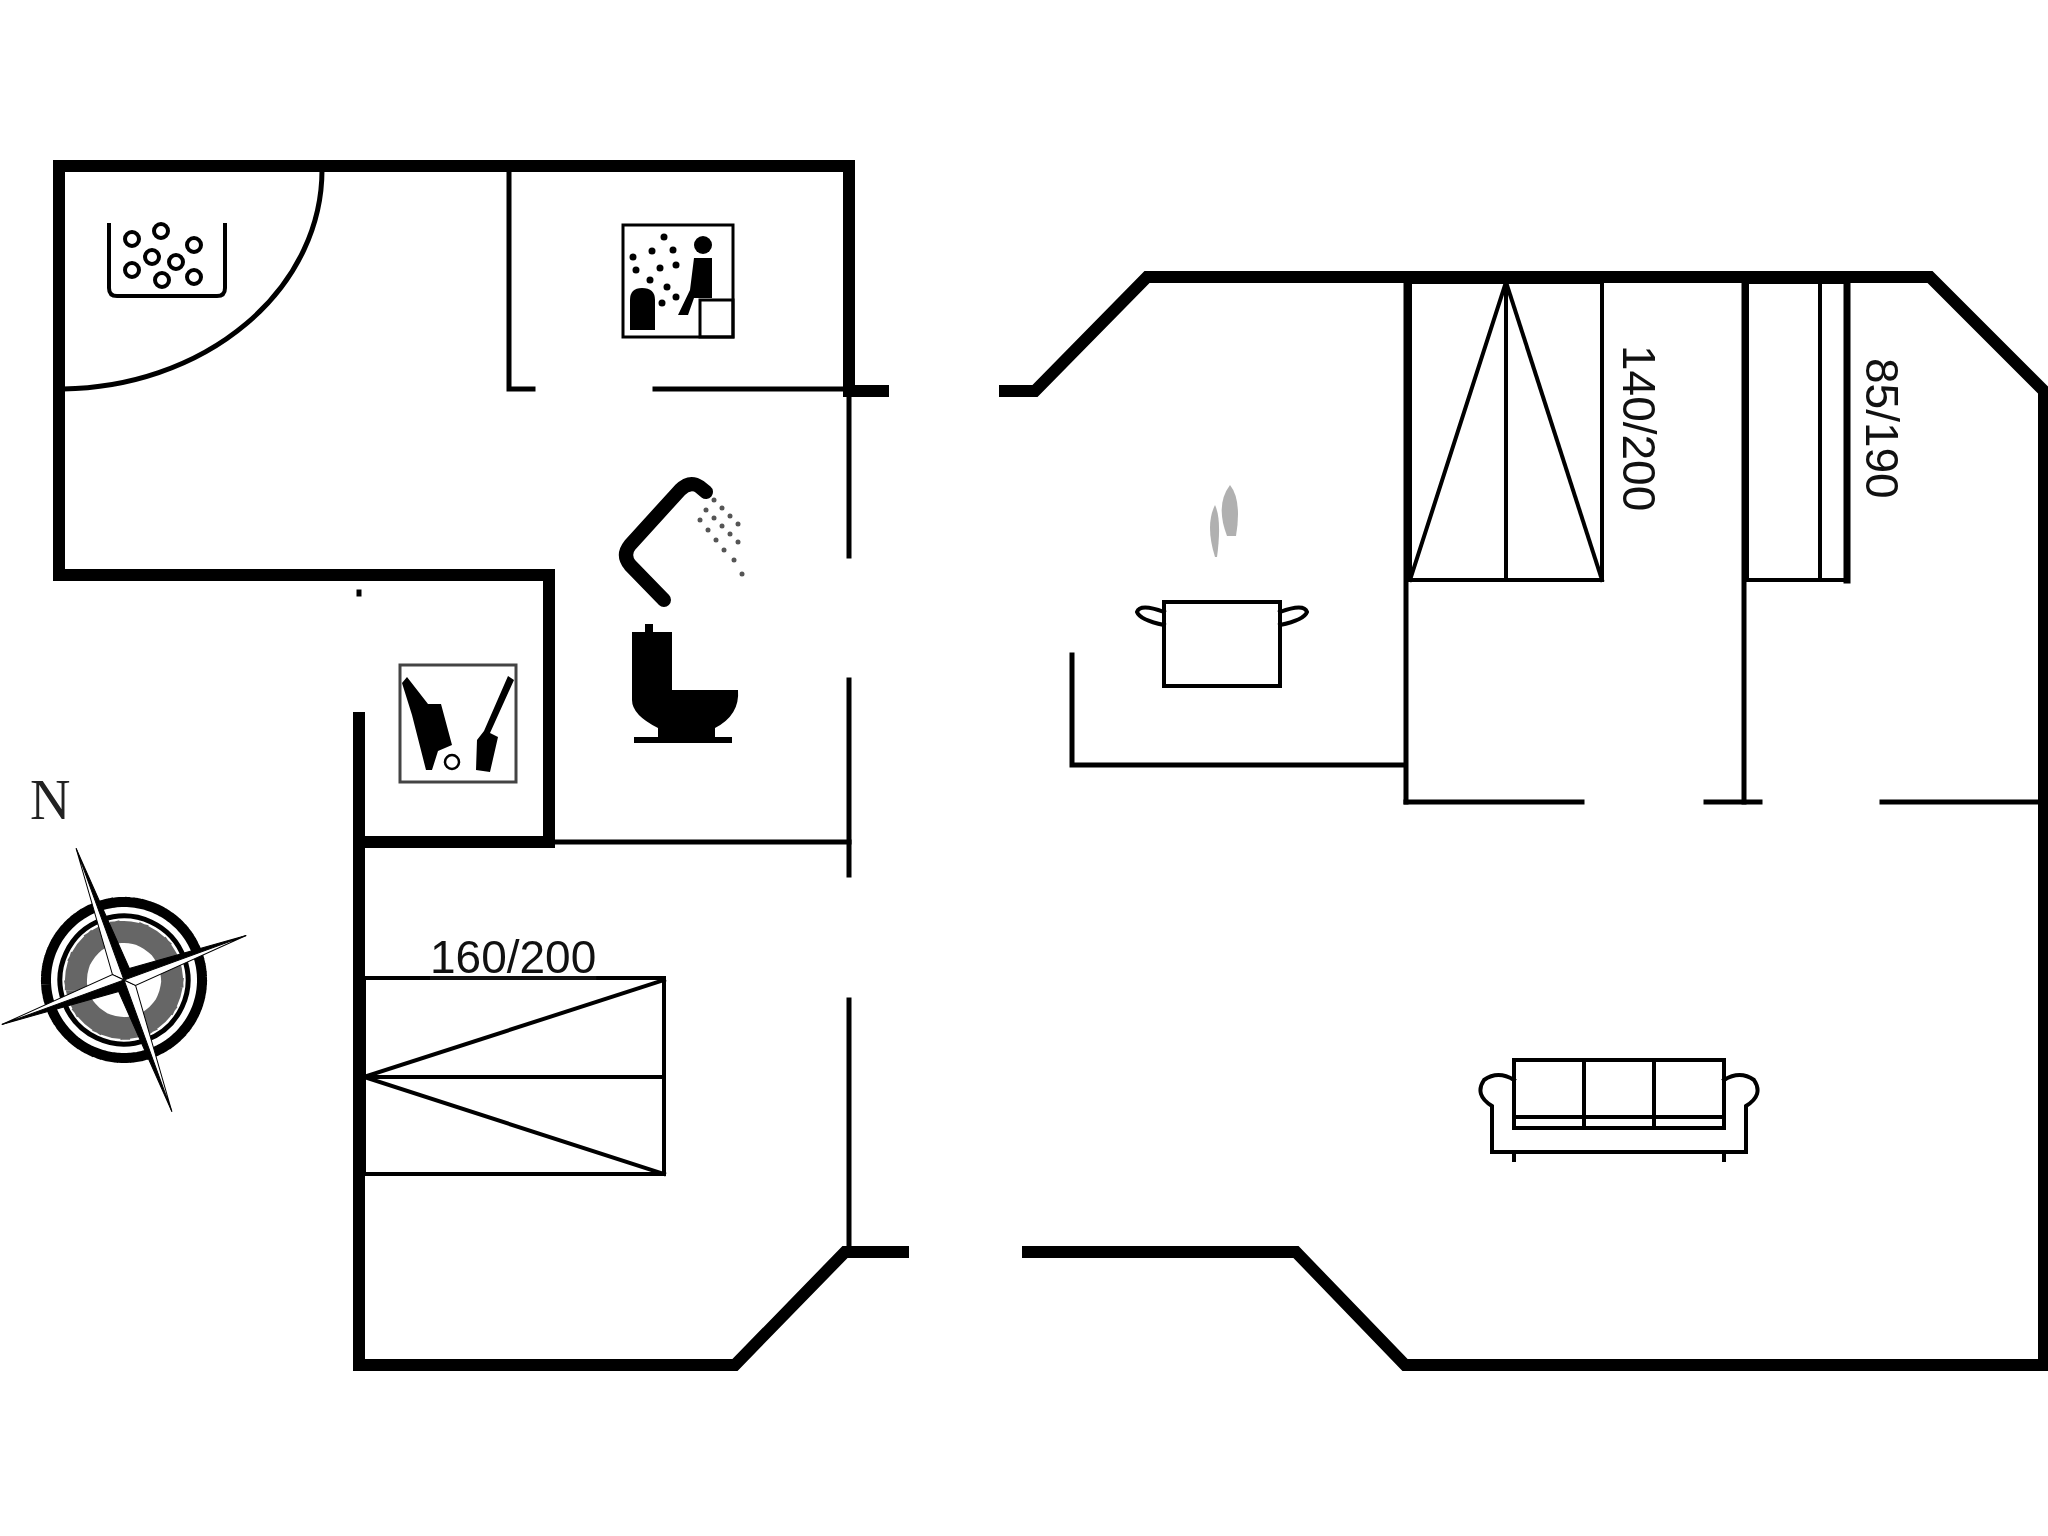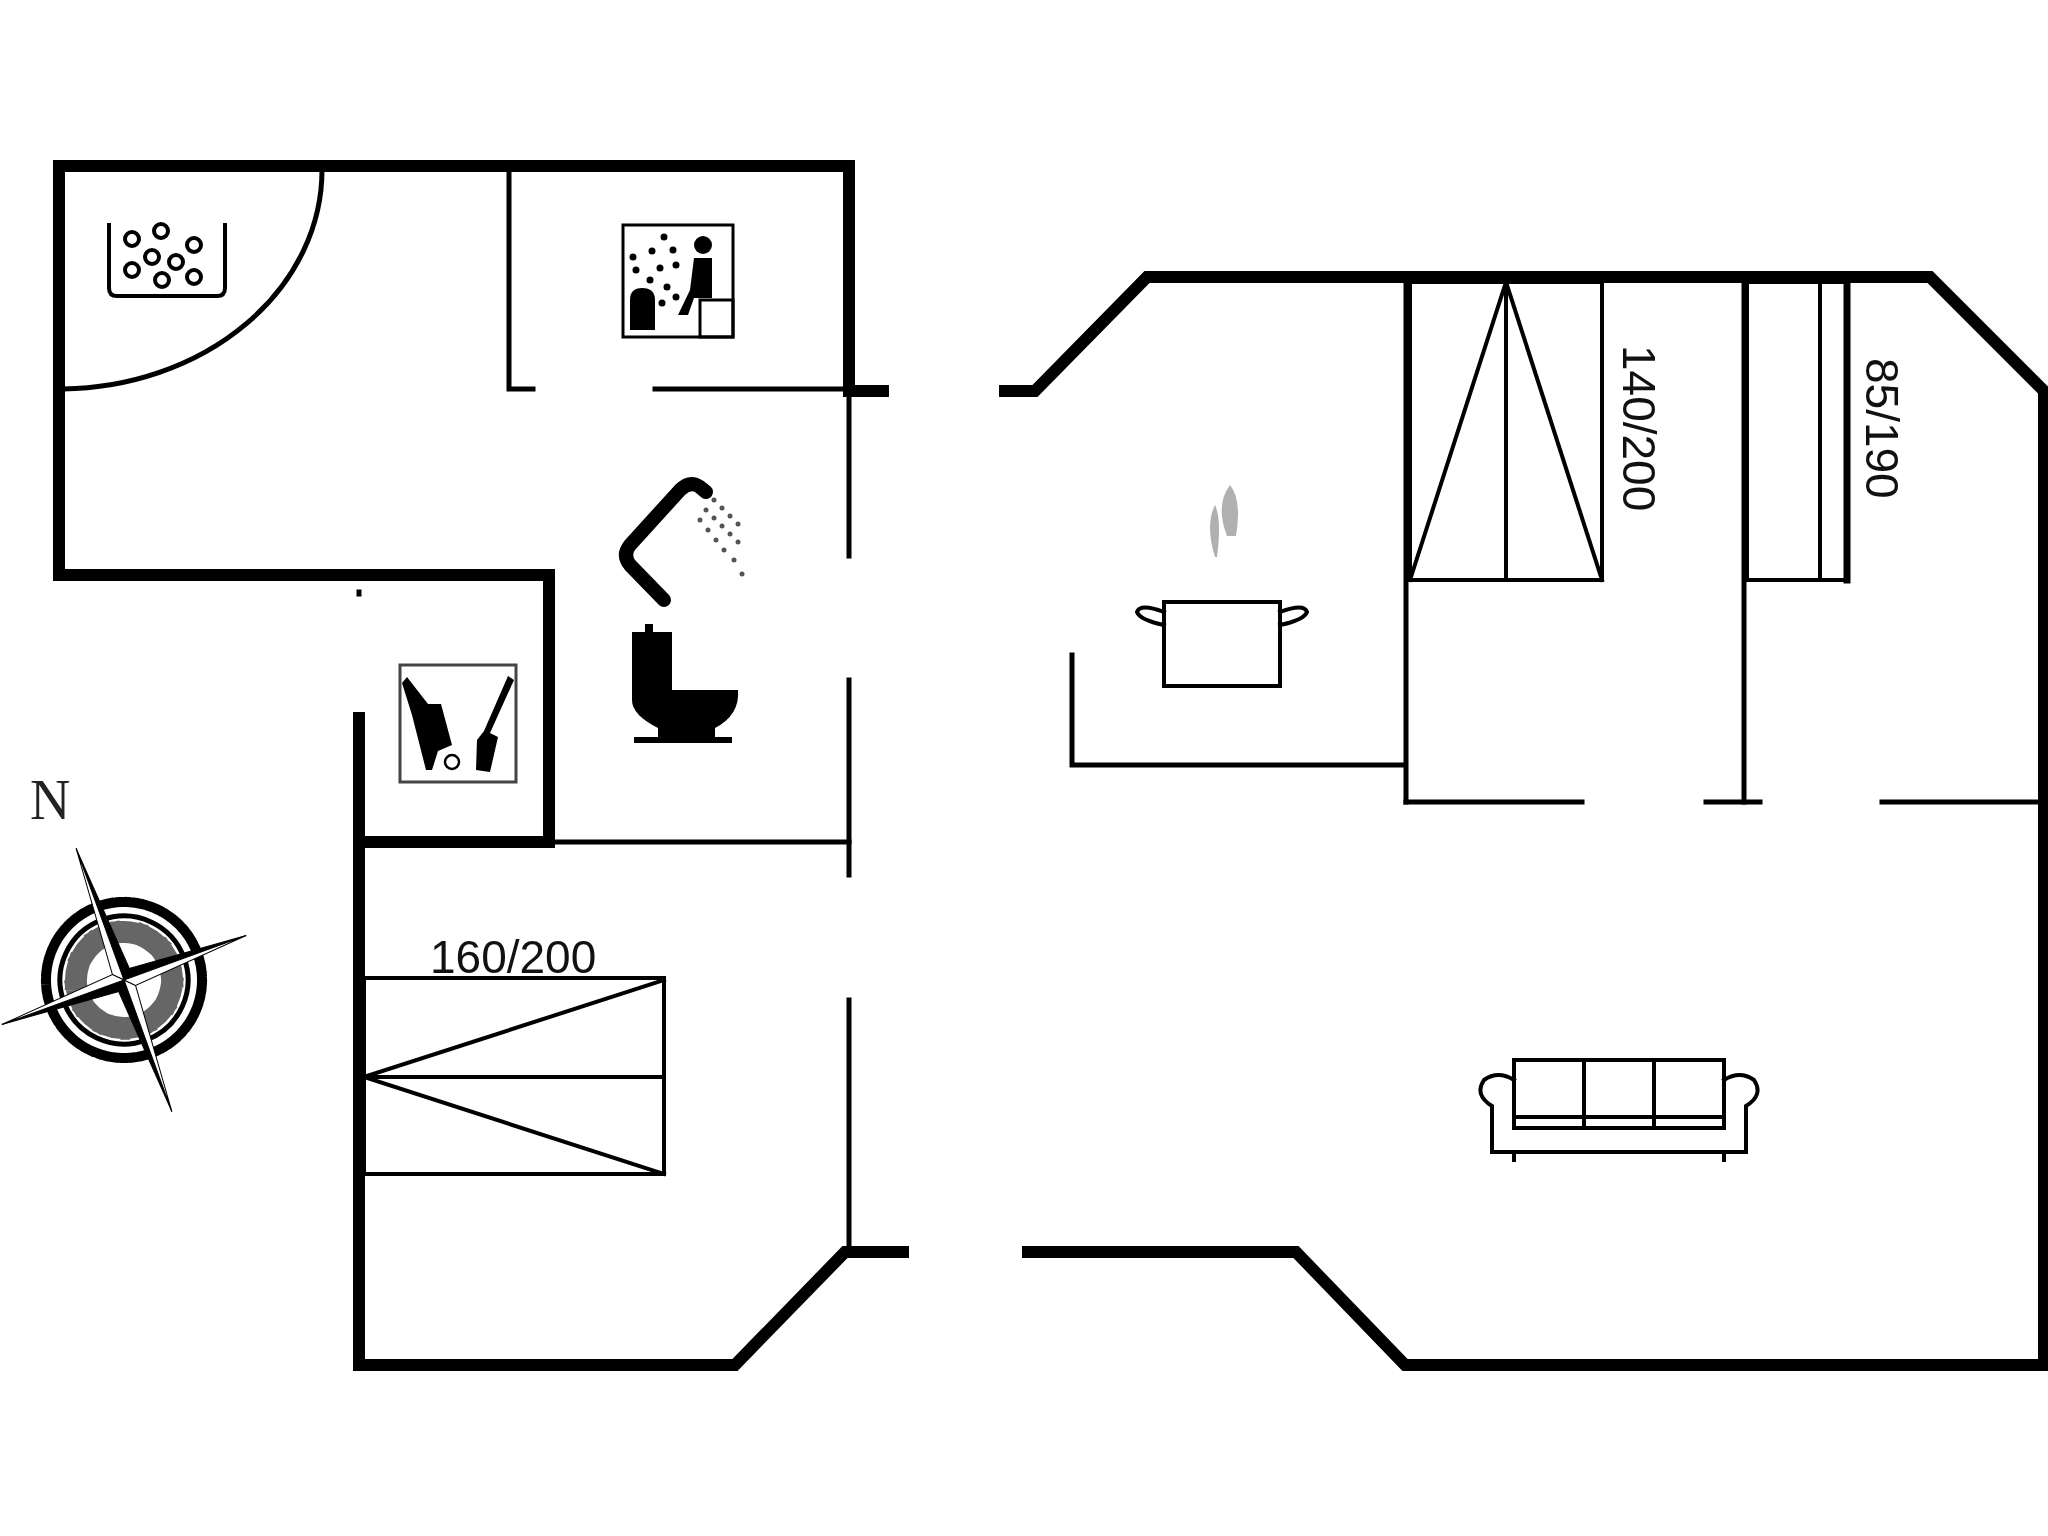--- a/index.html
+++ b/index.html
@@ -166,15 +166,15 @@
         <polygon points="-130,0 -9,9 0,0"></polygon>
           <polygon points="-130,0 -9,-9 0,0" fill="#fff"></polygon>
         <polygon points="130,0 9,-9 0,0"></polygon>
           <polygon points="130,0 9,9 0,0" fill="#fff"></polygon>
       </g>
     </g>
   </g>
 </svg>
 
 <div class="north" style="left:30px; top:768px;">N</div>
-<div class="lbl" style="left:430px; top:934px;">160/200</div>
+<div class="lbl" style="left:430px; top:934px;text-decoration:underline;">160/200</div>
 <div class="lbl rot" style="left:1662px; top:345px;">140/200</div>
 <div class="lbl rot" style="left:1905px; top:358px;">85/190</div>
 
 </body></html>

